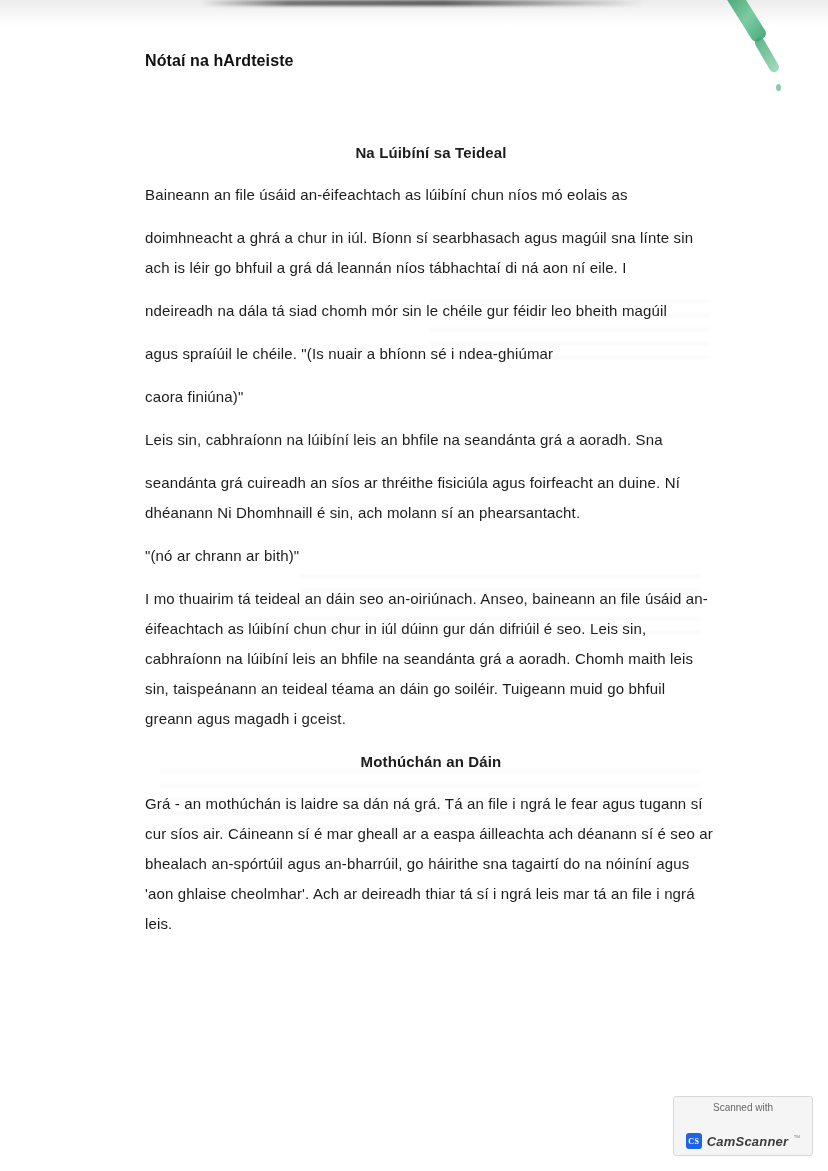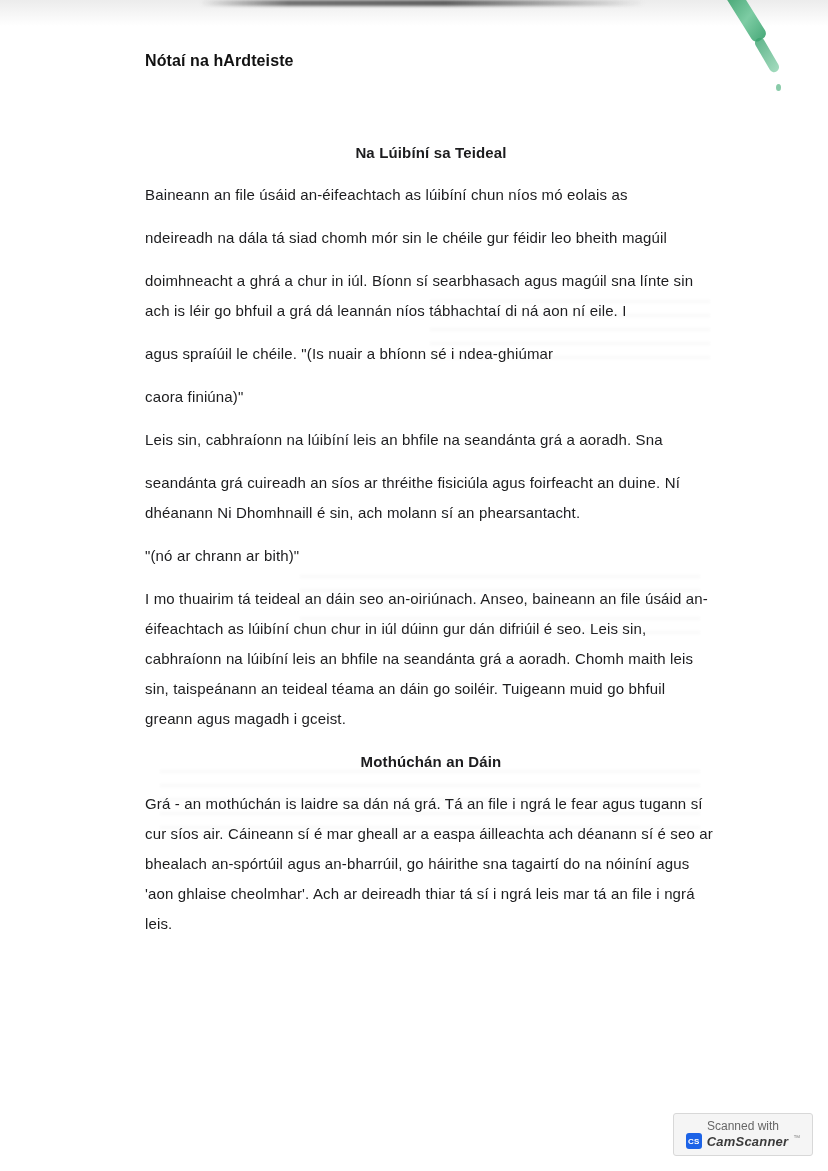--- a/index.html
+++ b/index.html
@@ -102,40 +102,41 @@
     right: 15px; bottom: 15px;
     width: 126px;
     background: #f5f5f5;
     border: 1px solid #d8d8d8;
     border-radius: 3px;
     padding: 5px 6px 6px 6px;
     text-align: center;
     cursor: pointer;
   }
   .cs-badge .scanned-with {
-    font-size: 12px;
+    font-size: 10px;
     color: #666;
-    margin-bottom: 0;
+    margin-bottom: 20px;
   }
   .cs-badge .brand-row {
     display: flex;
     align-items: center;
     justify-content: center;
     gap: 5px;
   }
   .cs-logo {
     width: 16px; height: 16px;
     border-radius: 3px;
     color: #fff;
     font-size: 8px;
     font-weight: 700;
     display: flex;
     align-items: center;
     justify-content: center;
     letter-spacing: .3px;
+    font-family: Liberation Serif, serif;
   }
   .cs-brand {
     font-size: 13px;
     font-weight: 700;
     color: #3b3b3b;
     letter-spacing: .2px;
     font-style: italic;
   }
   .cs-tm {
     font-size: 7px;
@@ -156,22 +157,22 @@
     <div class="stroke1"></div>
     <div class="stroke2"></div>
     <div class="fleck"></div>
   </div>
 
   <div class="header-note">Nótaí na hArdteiste</div>
 
   <div class="doc-body">
     <p class="heading">Na Lúibíní sa Teideal</p>
     <p class="para">Baineann an file úsáid an-éifeachtach as lúibíní chun níos mó eolais as</p>
+    <p class="para">doimhneacht a ghrá a chur in iúl. Bíonn sí searbhasach agus magúil sna línte sin ach is léir go bhfuil a grá dá leannán níos tábhachtaí di ná aon ní eile. I</p>
     <p class="para">ndeireadh na dála tá siad chomh mór sin le chéile gur féidir leo bheith magúil</p>
-    <p class="para">doimhneacht a ghrá a chur in iúl. Bíonn sí searbhasach agus magúil sna línte sin ach is léir go bhfuil a grá dá leannán níos tábhachtaí di ná aon ní eile. I</p>
     <p class="para">agus spraíúil le chéile. "(Is nuair a bhíonn sé i ndea-ghiúmar</p>
     <p class="para">caora finiúna)"</p>
     <p class="para">Leis sin, cabhraíonn na lúibíní leis an bhfile na seandánta grá a aoradh. Sna</p>
     <p class="para">seandánta grá cuireadh an síos ar thréithe fisiciúla agus foirfeacht an duine. Ní dhéanann Ni Dhomhnaill é sin, ach molann sí an phearsantacht.</p>
     <p class="para">"(nó ar chrann ar bith)"</p>
     <p class="para">I mo thuairim tá teideal an dáin seo an-oiriúnach. Anseo, baineann an file úsáid an-éifeachtach as lúibíní chun chur in iúl dúinn gur dán difriúil é seo. Leis sin, cabhraíonn na lúibíní leis an bhfile na seandánta grá a aoradh. Chomh maith leis sin, taispeánann an teideal téama an dáin go soiléir. Tuigeann muid go bhfuil greann agus magadh i gceist.</p>
     <p class="heading">Mothúchán an Dáin</p>
     <p class="para">Grá - an mothúchán is laidre sa dán ná grá. Tá an file i ngrá le fear agus tugann sí cur síos air. Cáineann sí é mar gheall ar a easpa áilleachta ach déanann sí é seo ar bhealach an-spórtúil agus an-bharrúil, go háirithe sna tagairtí do na nóiníní agus 'aon ghlaise cheolmhar'. Ach ar deireadh thiar tá sí i ngrá leis mar tá an file i ngrá leis.</p>
   </div>
 

